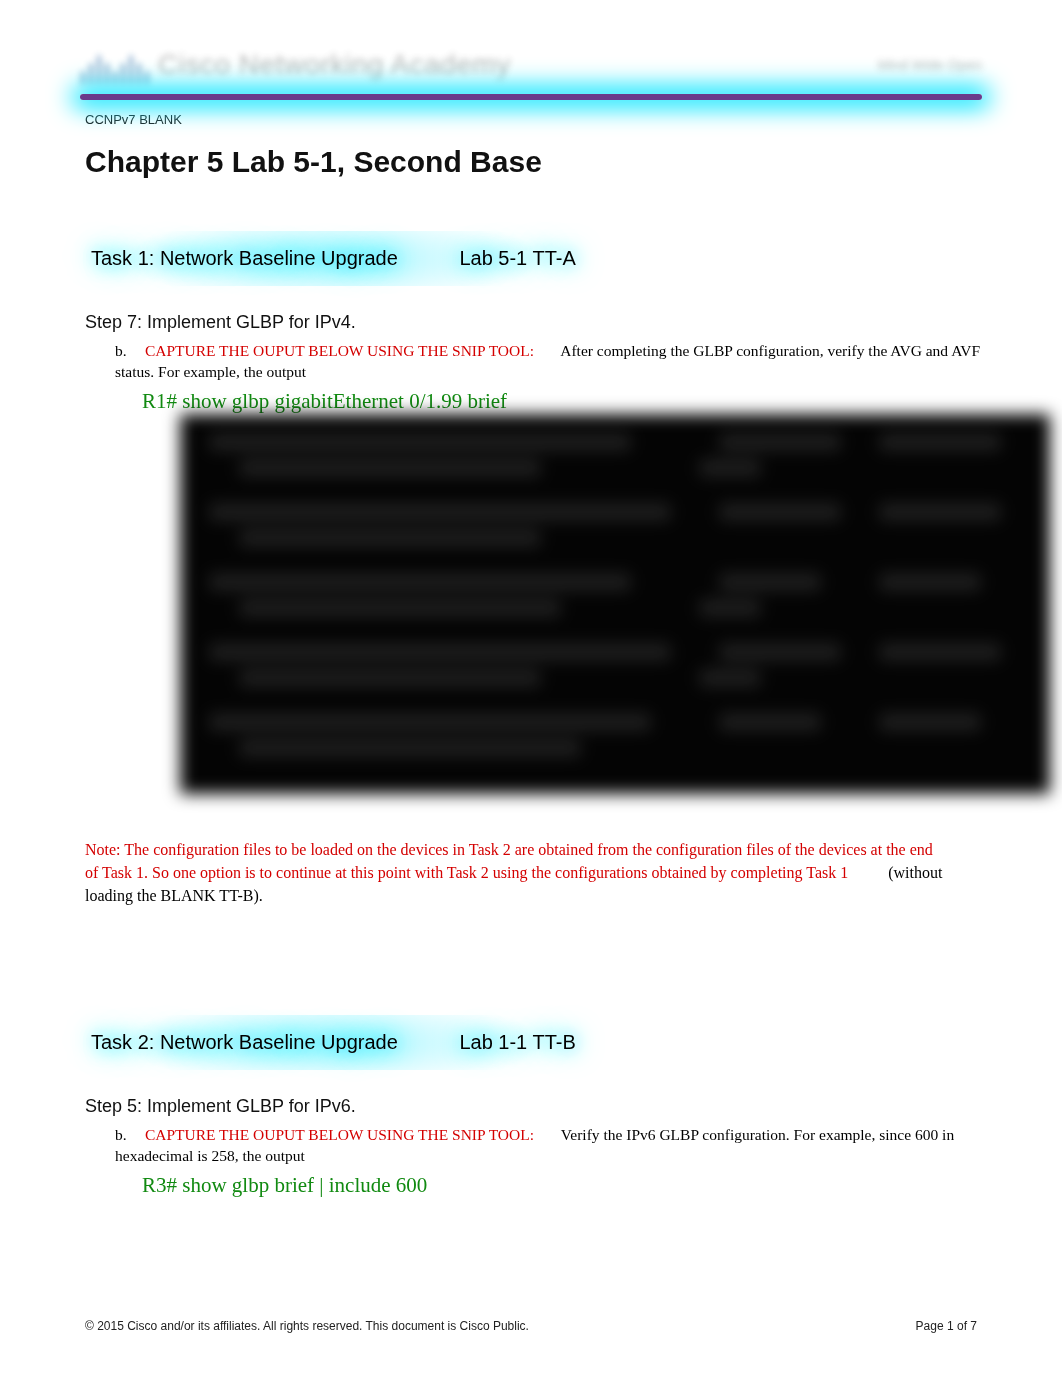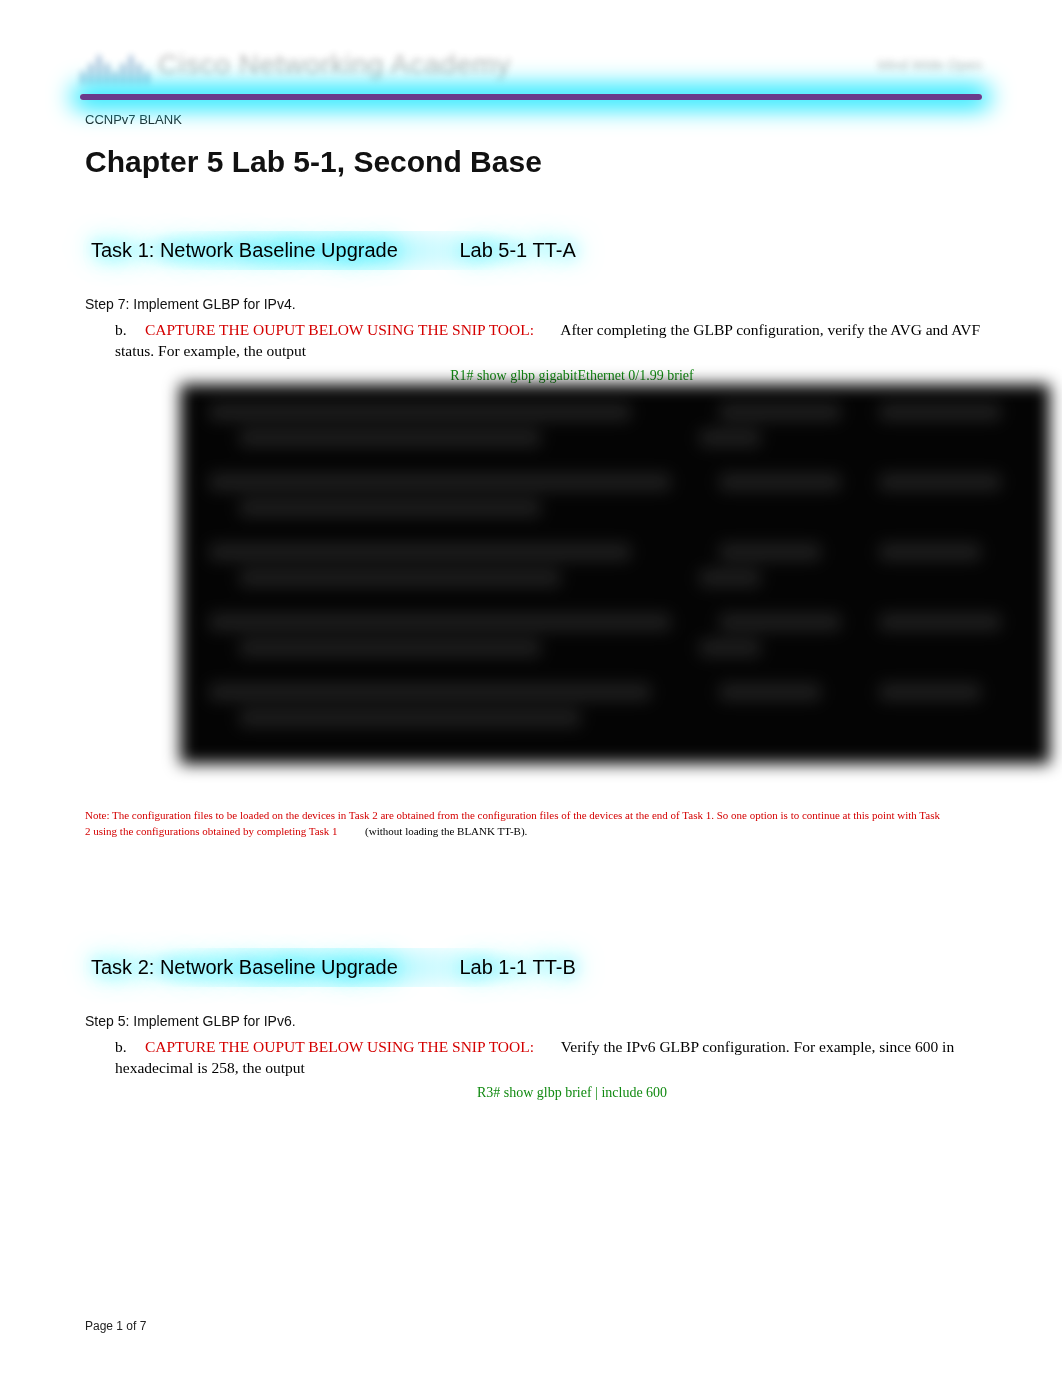--- a/index.html
+++ b/index.html
@@ -76,70 +76,69 @@
     margin: 14px 0 28px 25px;
     color: #111;
   }
   .task-heading {
     font-family: Arial, Helvetica, sans-serif;
     font-size: 20px;
     font-weight: 400;
     margin: 24px 0 18px 25px;
     color: #000;
     display: inline-block;
-    padding: 8px 6px;
+    padding: 16px 6px;
     text-shadow: 0 0 18px #00e5ff, 0 0 30px #00e5ff;
     background: radial-gradient(ellipse 60% 120% at 50% 50%, rgba(0,229,255,0.35), rgba(0,229,255,0) 70%);
     border-radius: 6px;
   }
   .task-label-part2 {
     margin-left: 56px;
   }
   .step-heading {
     font-family: Arial, Helvetica, sans-serif;
-    font-size: 14px;
+    font-size: 18px;
     font-weight: 400;
     margin: 8px 0 8px 25px;
     color: #111;
   }
   .sub-item {
     margin: 6px 0 0 55px;
     font-size: 15.5px;
     line-height: 1.35;
   }
   .sub-letter {
     display: inline-block;
     width: 26px;
   }
   .red-text { color: #d40000; }
   .green-text {
     color: #118a11;
-    font-size: 14px;
+    font-size: 21px;
     margin: 6px 0 0 82px;
     display: block;
-    text-align: center;
   }
   .output-box {
     width: 870px;
     height: 380px;
     background: #050505;
     margin: 0 0 0 120px;
     filter: blur(8px) brightness(0.9);
     position: relative;
     overflow: hidden;
   }
   .output-box .line {
     position: absolute;
     height: 16px;
     background: rgba(180,180,180,0.18);
     border-radius: 2px;
   }
   .note-block {
     margin: 44px 0 0 25px;
-    font-size: 11px;
+    font-size: 16px;
     line-height: 1.45;
     max-width: 860px;
   }
   .note-black { color: #000; }
   .task2-wrap { margin-top: 84px; }
   .footer {
     position: absolute;
     bottom: 44px;
     left: 85px;
     right: 85px;
@@ -243,14 +242,15 @@
     <span class="red-text">CAPTURE THE OUPUT BELOW USING THE SNIP TOOL:</span>
     &nbsp;&nbsp;&nbsp;&nbsp;&nbsp;
     <span>Verify the IPv6 GLBP configuration. For example, since 600 in hexadecimal is 258, the output</span>
   </div>
 
   <span class="green-text">R3# show glbp brief | include 600</span>
 
 </div>
 
 <div class="footer">
+  <span>© 2015 Cisco and/or its affiliates. All rights reserved. This document is Cisco Public.</span>
   <span>Page 1 of 7</span>
 </div>
 
 </body></html>

